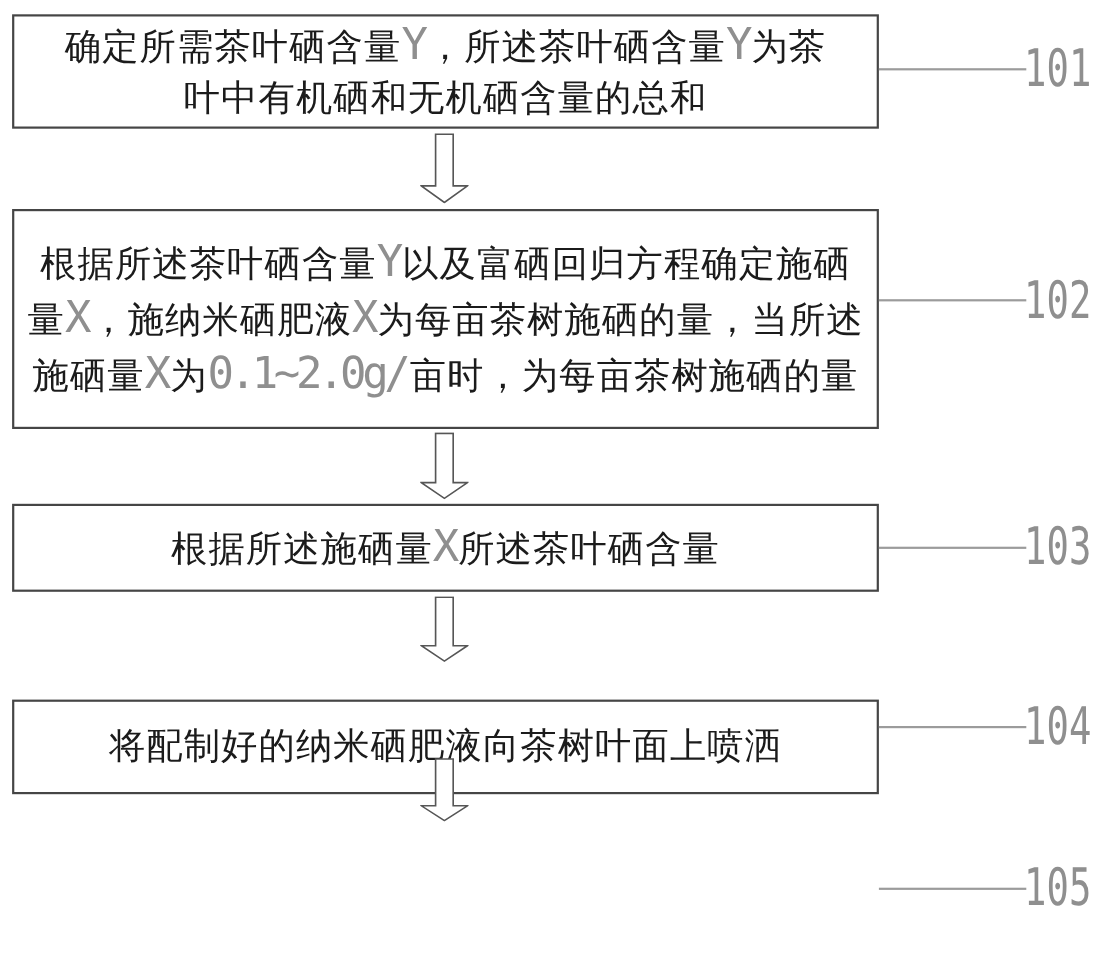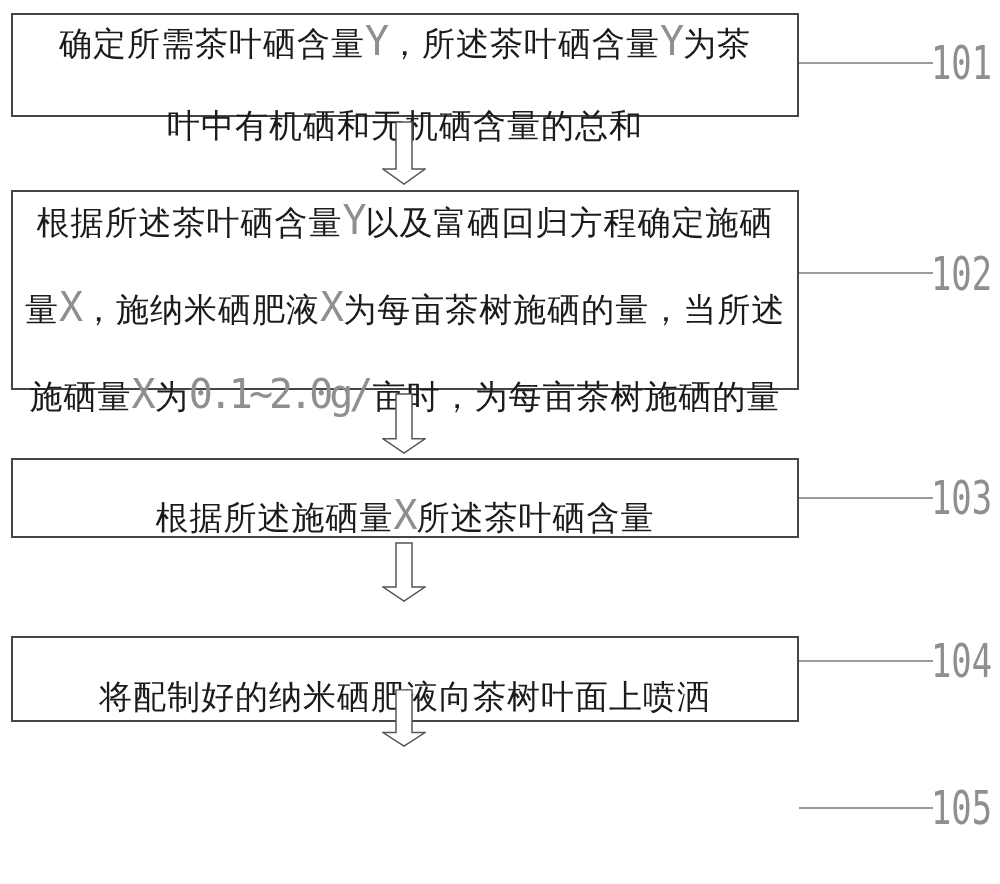--- a/index.html
+++ b/index.html
@@ -14,21 +14,20 @@
     padding:0 12px;
   }
   #box-0{top:13px;height:104px;}
   #box-1{top:190px;height:200px;}
   #box-2{top:458px;height:80px;}
   #box-3{top:636px;height:86px;}
   #box-4{top:752px;height:118px;}
   .tline{
     font-size:33px;line-height:48px;color:#1b1b1b;white-space:nowrap;
     letter-spacing:1px;
-    margin-top:36px;
   }
   #box-0 .tline{line-height:46px;}
   .tline.center{text-align:center;}
   .tline.left{text-align:center;}
   .seg-cn{color:#1b1b1b;}
   .seg-lat{
     font-family:"DejaVu Sans Mono","Liberation Mono",monospace;
     color:#8f8f8f;font-size:40px;letter-spacing:-4px;margin-right:3px;
     font-weight:400;
   }

